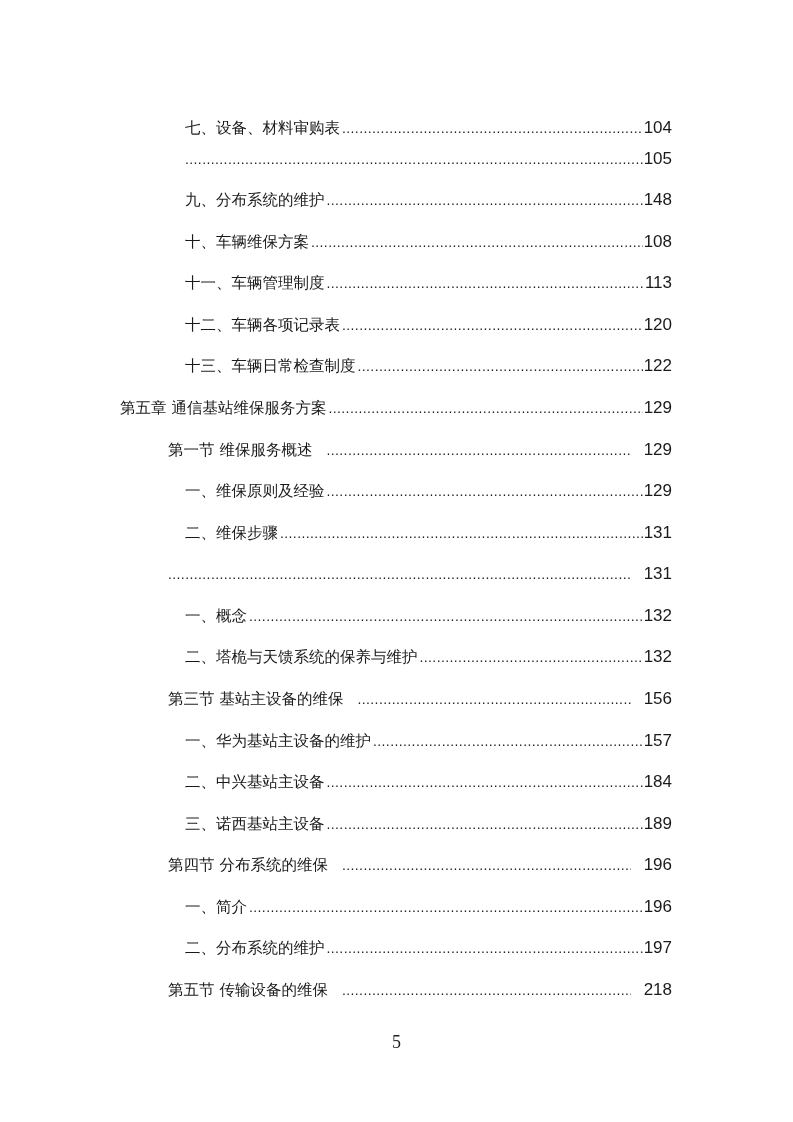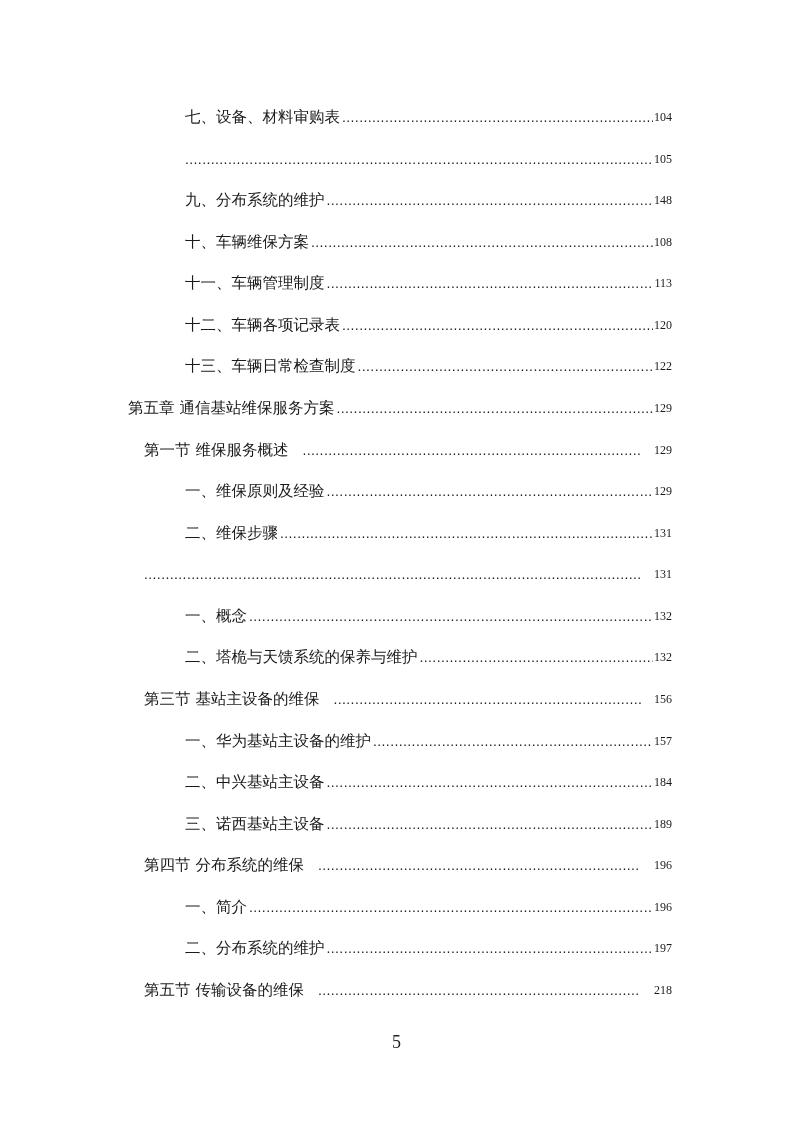--- a/index.html
+++ b/index.html
@@ -5,32 +5,32 @@
   html,body{margin:0;padding:0;background:#fff;}
   body{width:793px;height:1122px;position:relative;overflow:hidden;
        font-family:"DejaVu Sans",sans-serif;color:#1a1a1a;}
   .toc{position:absolute;left:0;top:0;width:793px;}
   .row{position:absolute;height:24px;display:flex;align-items:flex-end;
        font-size:15.5px;line-height:24px;right:121px;}
   .row .title{white-space:nowrap;padding-right:2px;}
   .row .leader{flex:1;overflow:hidden;white-space:nowrap;
        font-family:"Liberation Sans",sans-serif;font-size:14px;letter-spacing:0.4px;color:#222;}
   .row .leader::before{content:"........................................................................................................................................................................";}
-  .row .page{white-space:nowrap;font-family:Liberation Serif, serif;font-size:12px;padding-left:1px;}
-  .lvl0{left:128px;}
-  .lvl1{left:144px;gap:12px;}
+  .row .page{white-space:nowrap;font-family:Liberation Sans, sans-serif;font-size:17px;padding-left:1px;}
+  .lvl0{left:120px;}
+  .lvl1{left:168px;gap:12px;}
   .lvl2{left:185px;}
   .footer{position:absolute;top:1032px;left:0;width:793px;text-align:center;
           font-family:"Liberation Serif",serif;font-size:18px;color:#222;}
 </style>
 </head>
 <body>
 
 <div class="toc">
-  <div class="row lvl2" style="top:105px">
+  <div class="row lvl2" style="top:116px">
       <span class="title">七、设备、材料审购表</span>
       <span class="leader"></span>
       <span class="page">104</span>
     </div>
   <div class="row lvl2" style="top:147px">
       <span class="leader"></span>
       <span class="page">105</span>
     </div>
   <div class="row lvl2" style="top:188px">
       <span class="title">九、分布系统的维护</span>

